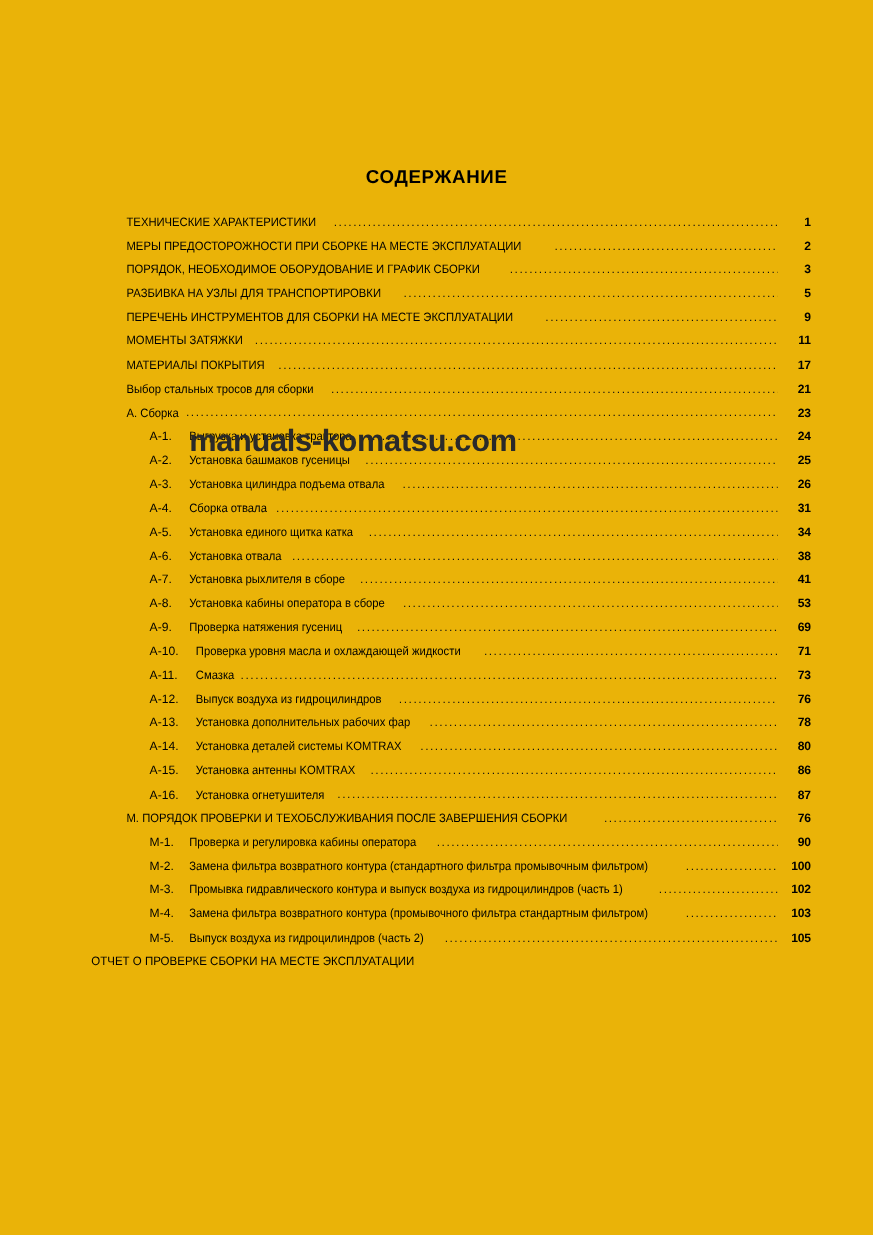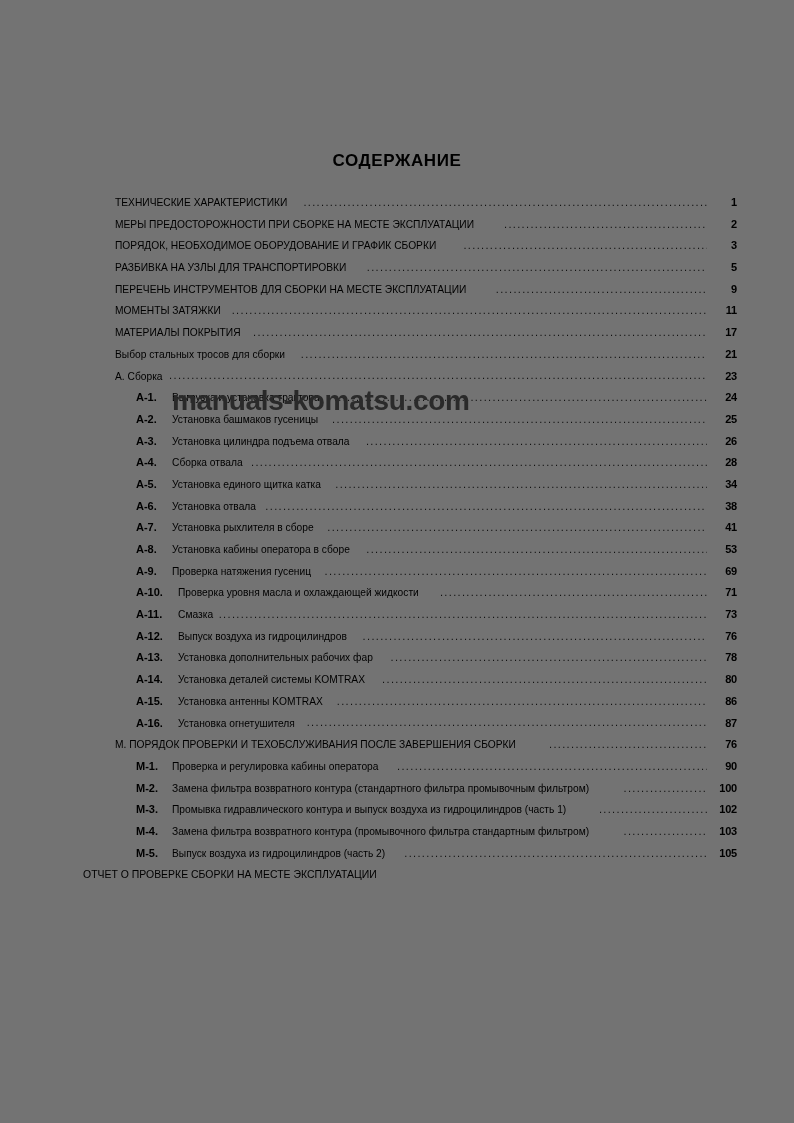--- a/index.html
+++ b/index.html
@@ -13,21 +13,21 @@
     height: 1123px;
     position: relative;
     font-family: "Liberation Sans", "DejaVu Sans", sans-serif;
     color: #000000;
     overflow: hidden;
   }
 
   .page {
     position: absolute;
     inset: 0;
-    background: #737373;
+    background: #eab308;
   }
 
   
   .doc-title {
     position: absolute;
     top: 150px;
     left: 0;
     width: 794px;
     text-align: center;
     font-size: 17px;
@@ -58,21 +58,20 @@
   .toc-row.lvl0 { padding-left: 0; }
   
   .toc-row.lvl0b { padding-left: 0; }
   
   .toc-row.lvl1 { padding-left: 21px; }
 
   .row-num {
     flex: 0 0 auto;
     display: inline-block;
     margin-right: 6px;
-    font-weight: bold;
   }
   .row-num.wide { min-width: 36px; }
   .row-num.narrow { min-width: 30px; }
 
   .row-label {
     flex: 0 0 auto;
     transform: scaleX(0.93);
     transform-origin: left center;
   }
 
@@ -201,21 +200,21 @@
       <div class="toc-row lvl1">
         <span class="row-num narrow">A-3.</span>
         <span class="row-label">Установка цилиндра подъема отвала</span>
         <span class="leader"></span>
         <span class="row-page">26</span>
       </div>
       <div class="toc-row lvl1">
         <span class="row-num narrow">A-4.</span>
         <span class="row-label">Сборка отвала</span>
         <span class="leader"></span>
-        <span class="row-page">28</span>
+        <span class="row-page">31</span>
       </div>
       <div class="toc-row lvl1">
         <span class="row-num narrow">A-5.</span>
         <span class="row-label">Установка единого щитка катка</span>
         <span class="leader"></span>
         <span class="row-page">34</span>
       </div>
       <div class="toc-row lvl1">
         <span class="row-num narrow">A-6.</span>
         <span class="row-label">Установка отвала</span>

